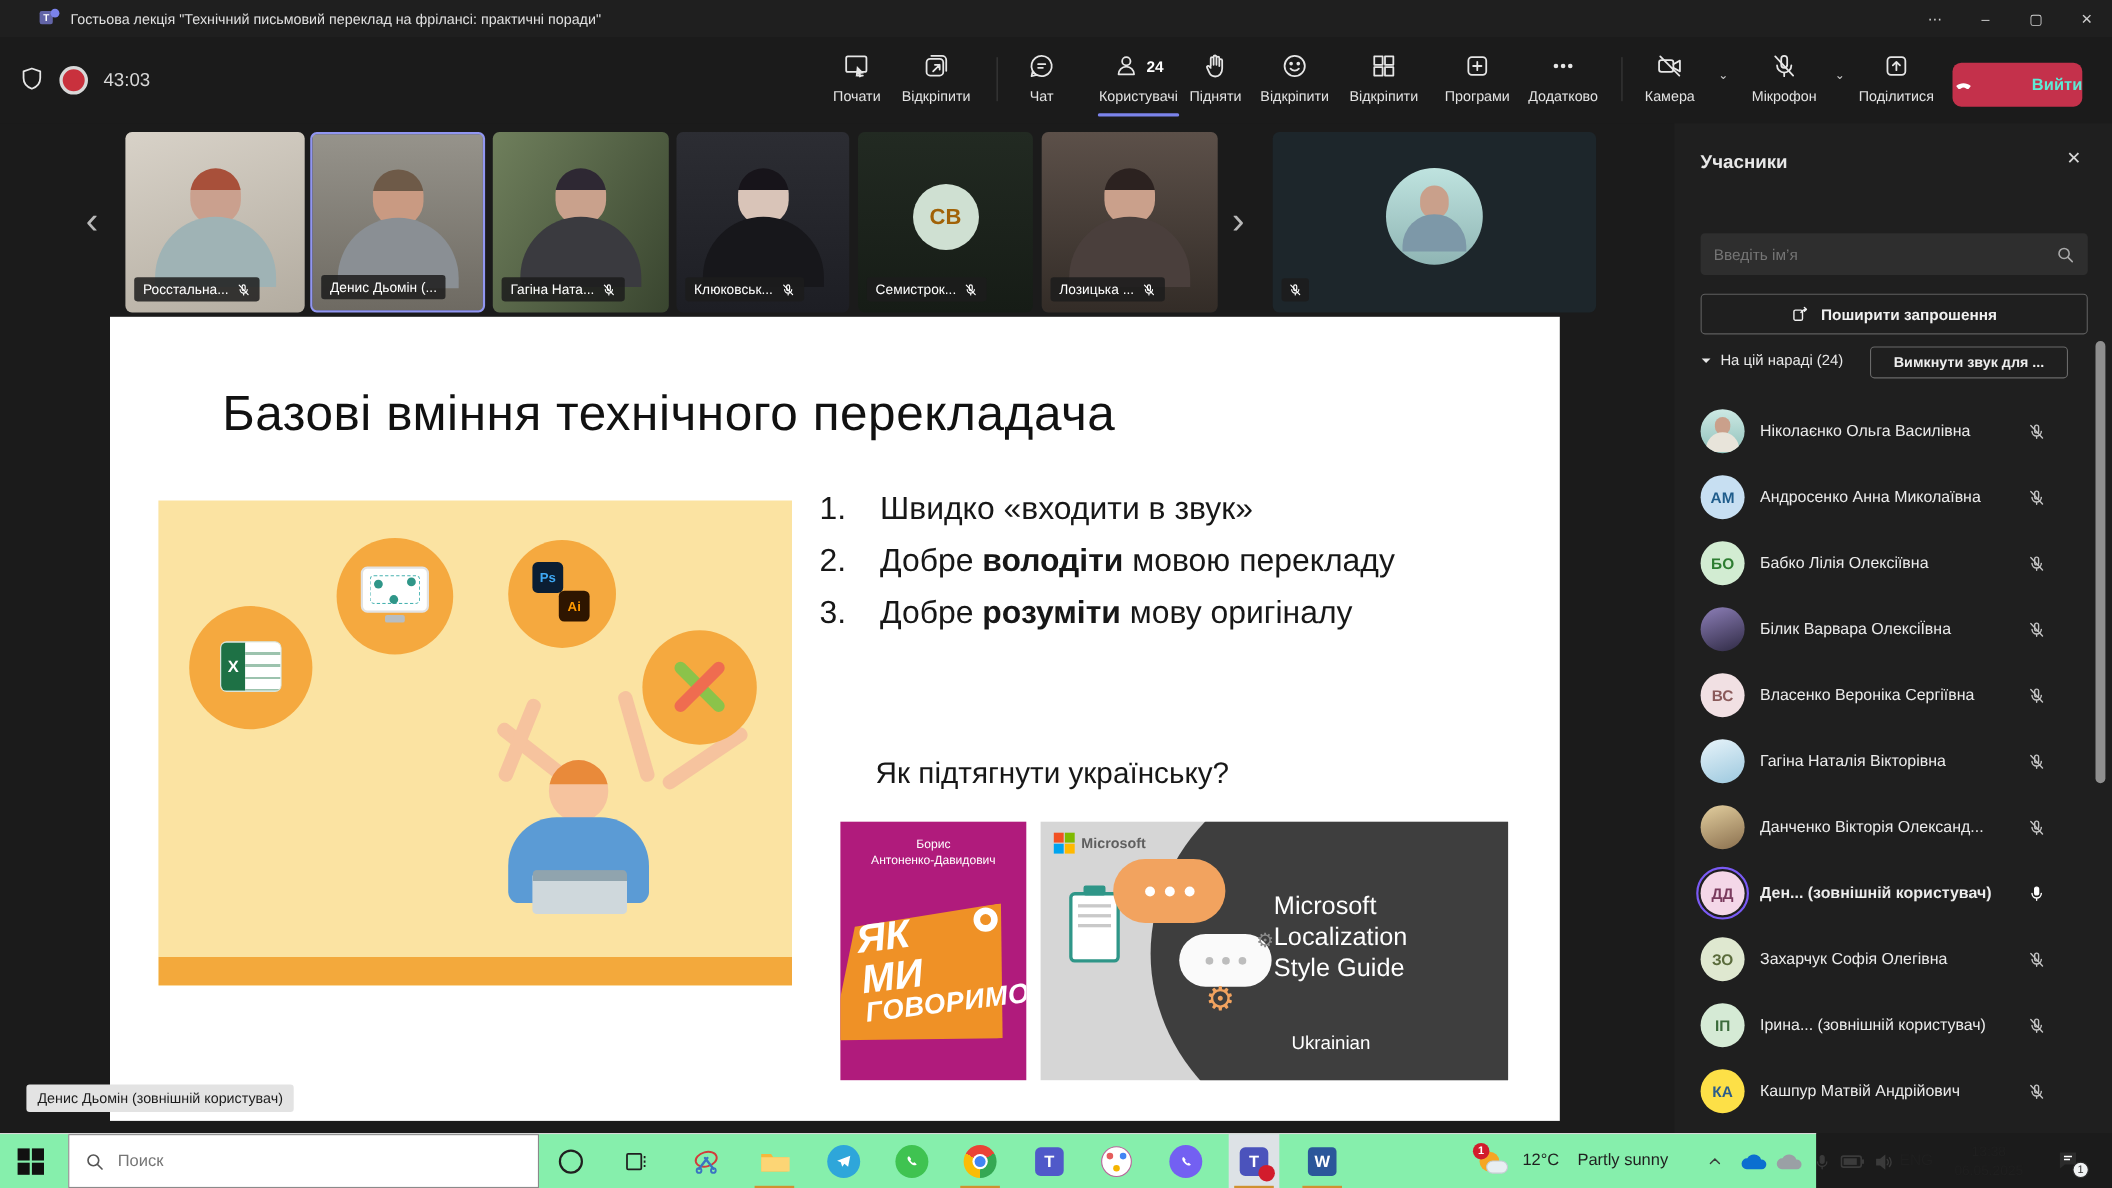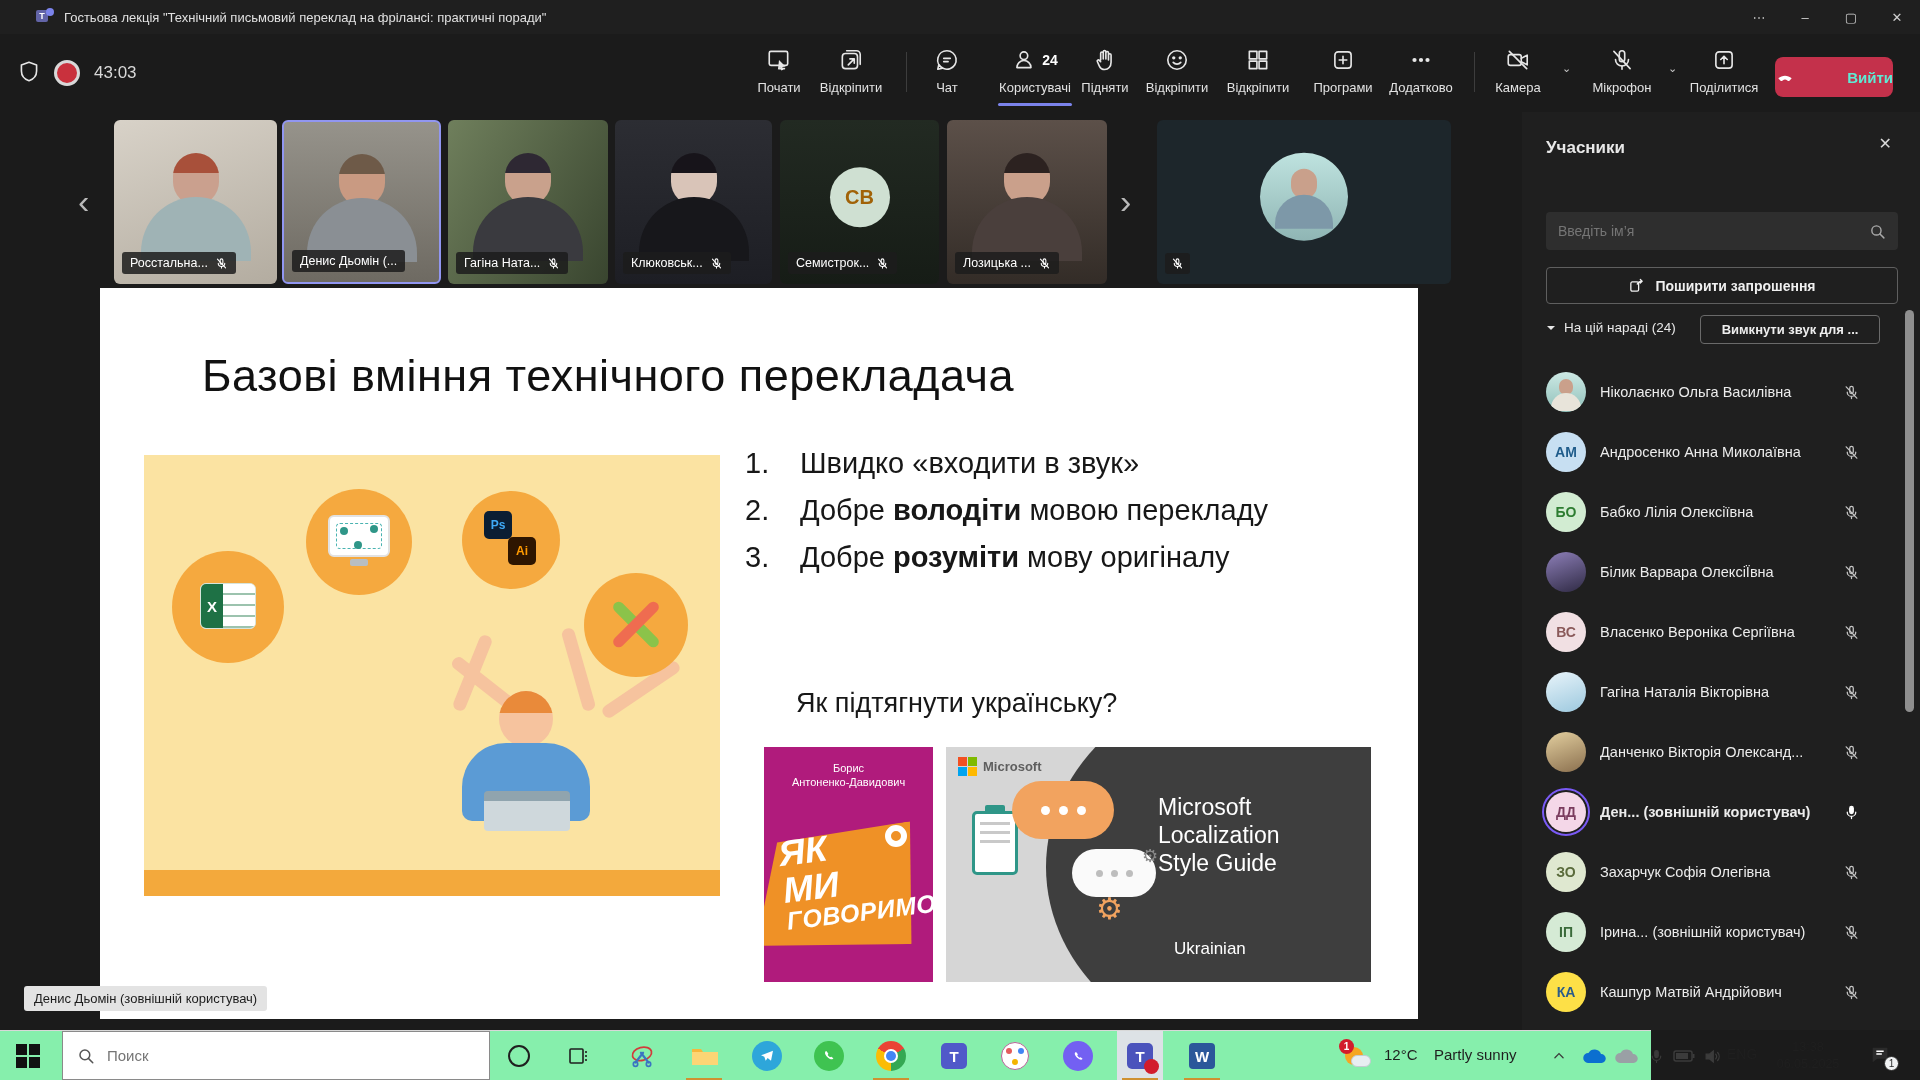--- a/index.html
+++ b/index.html
@@ -69,21 +69,21 @@
 .laptop{position:absolute;background:#cfd8dc;border-radius:4px;border-top:10px solid #90a4ae}
 .book1{position:absolute;left:664px;top:459px;width:169px;height:235px;background:#b01b7c;overflow:hidden;color:#fff}
 .b1a{text-align:center;font-size:11px;line-height:14px;padding-top:14px}
 .b1blob{position:absolute;left:-14px;top:84px;width:168px;height:122px;background:#ef9126;transform:rotate(-7deg);clip-path:polygon(20% 4%,100% 0,92% 100%,0 86%)}
 .b1w{position:absolute;left:18px;top:80px;transform:rotate(-7deg);font-style:italic;font-weight:bold;line-height:1.02}
 .b1w .w1,.b1w .w2{font-size:36px}
 .b1w .w3{font-size:25px;letter-spacing:.5px}
 .b1ring{position:absolute;right:26px;top:78px;width:22px;height:22px;border:6px solid #fff;border-radius:50%}
 .book2{position:absolute;left:846px;top:459px;width:425px;height:235px;background:#d6d6d6;overflow:hidden}
 .b2circle{position:absolute;right:-115px;top:-70px;width:440px;height:380px;background:#3e3e3e;border-radius:50%}
-.b2title{position:absolute;left:212px;top:46px;width:160px;color:#fff;font-size:23px;line-height:28px}
+.b2title{position:absolute;left:212px;top:62px;width:160px;color:#fff;font-size:23px;line-height:28px}
 .b2lang{position:absolute;left:228px;top:192px;color:#fff;font-size:17px}
 .mslogo{position:absolute;left:12px;top:10px;display:flex;align-items:center;gap:6px}
 .msq{display:grid;grid-template-columns:9px 9px;grid-template-rows:9px 9px;gap:1px}
 .mslogo .t{color:#5f5f5f;font-size:13px;font-weight:bold}
 .clipb{position:absolute;left:26px;top:64px;width:46px;height:64px;background:#fff;border:3px solid #2f9688;border-radius:5px;padding:8px 5px}
 .clipb i{display:block;height:3px;background:#c9c9c9;margin-bottom:6px}
 .cliptab{position:absolute;left:39px;top:58px;width:20px;height:9px;background:#2f9688;border-radius:2px}
 .obub{position:absolute;left:66px;top:34px;width:102px;height:58px;background:#f2a35f;border-radius:29px;display:flex;align-items:center;justify-content:center;gap:9px}
 .obub b{width:9px;height:9px;border-radius:50%;background:#fff}
 .wbub{position:absolute;left:126px;top:102px;width:84px;height:48px;background:#fafafa;border-radius:24px;display:flex;align-items:center;justify-content:center;gap:8px}

